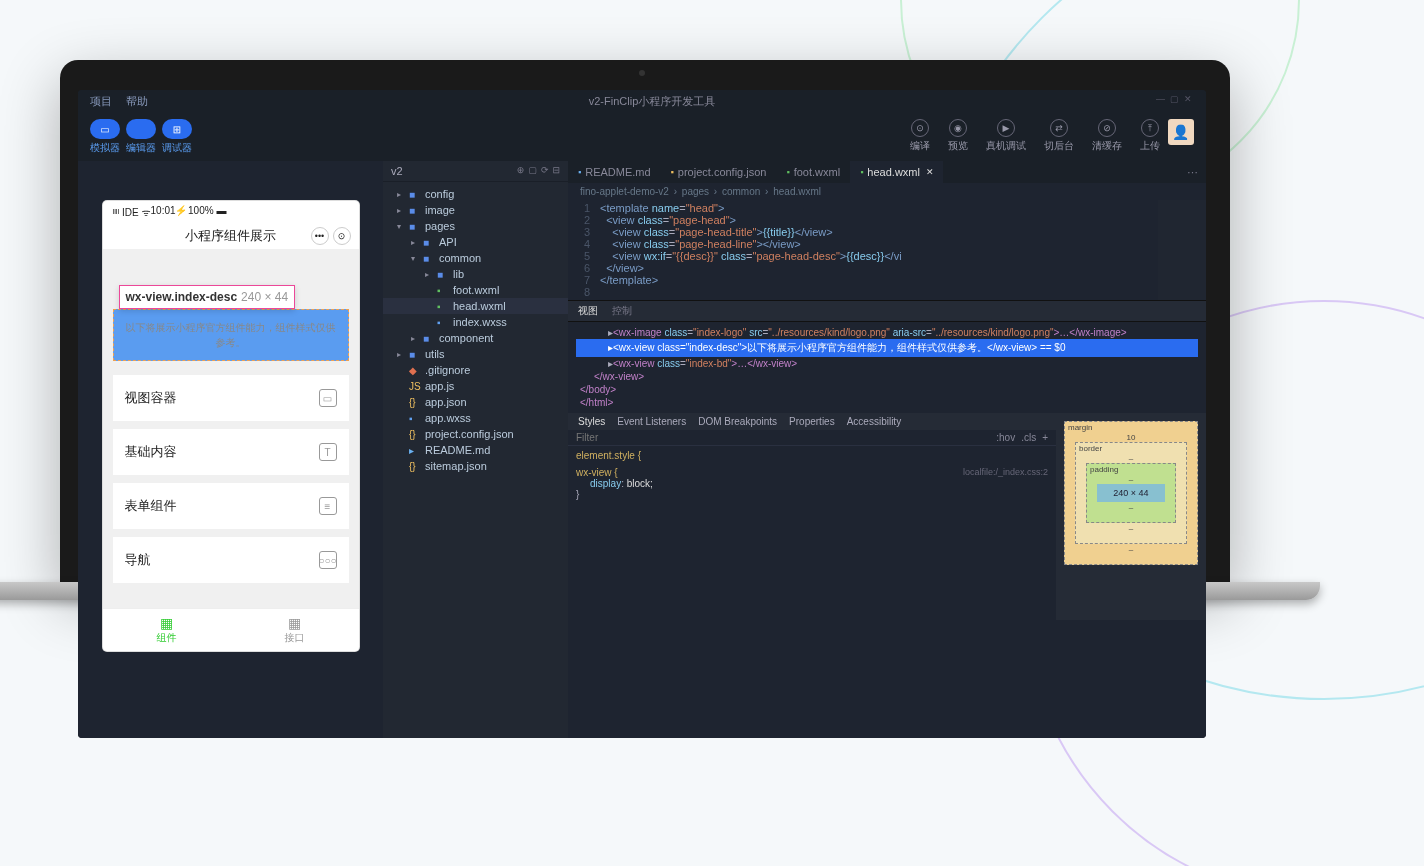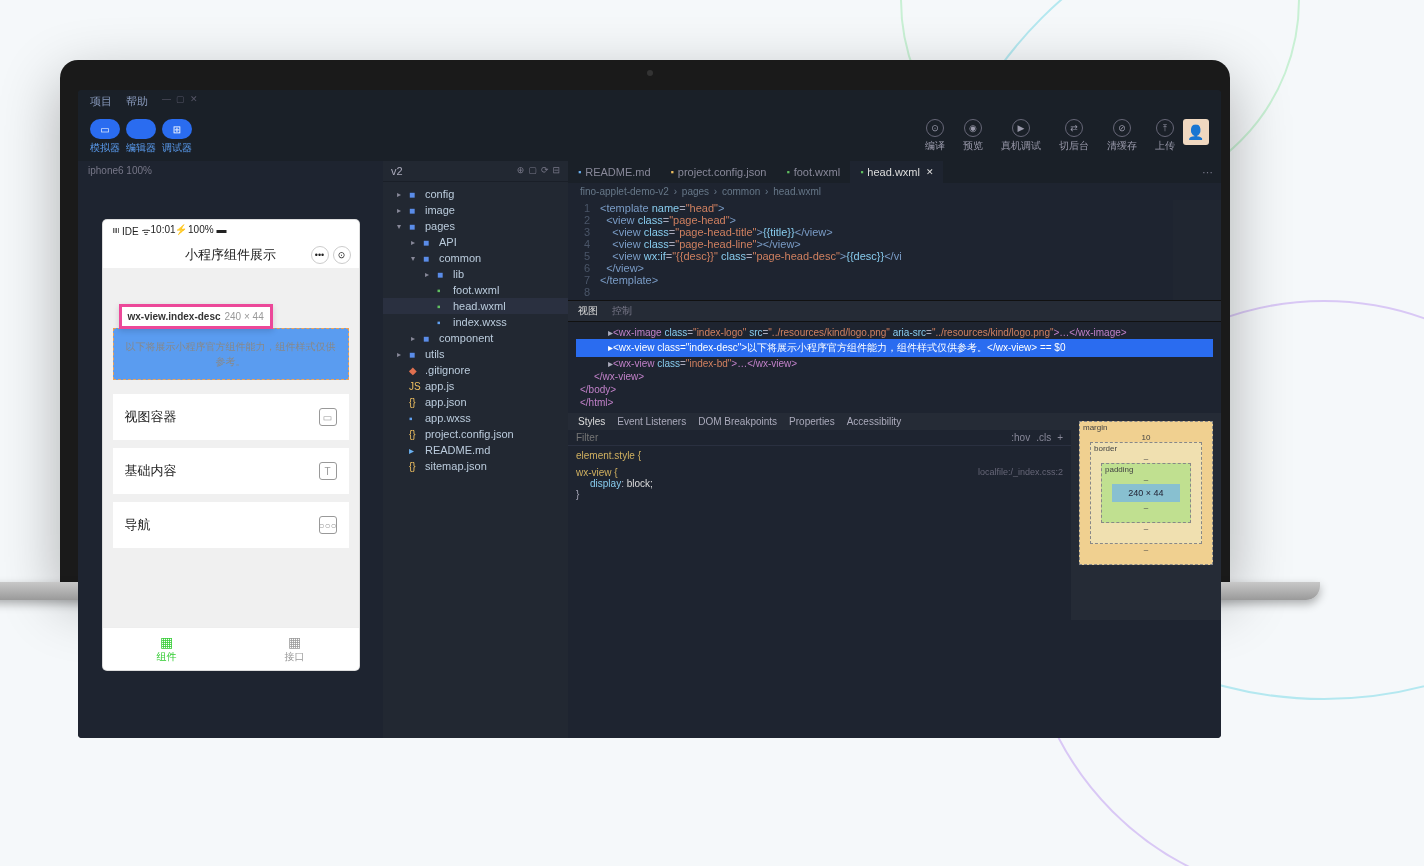--- a/index.html
+++ b/index.html
@@ -1,18 +1,18 @@
 <!DOCTYPE html>
 <html><head>
 <meta charset="utf-8">
 <style>
 * { margin: 0; padding: 0; box-sizing: border-box; font-family: -apple-system, "Segoe UI", sans-serif; }
 body { background: #f5f8fa; width: 1424px; height: 866px; overflow: hidden; position: relative; }
 .laptop-frame { position: absolute; left: 60px; top: 60px; width: 1170px; height: 740px; }
-.laptop-bezel { background: #1a1a1a; border-radius: 18px 18px 0 0; padding: 30px 9px 0 18px; height: 522px; box-shadow: 0 20px 60px rgba(0,0,0,0.3); }
+.laptop-bezel { background: #1a1a1a; border-radius: 18px 18px 0 0; padding: 30px 24px 0 18px; height: 522px; box-shadow: 0 20px 60px rgba(0,0,0,0.3); }
 .laptop-camera { width: 6px; height: 6px; border-radius: 50%; background: #333; margin: -20px auto 14px; }
 .laptop-base { height: 18px; background: linear-gradient(#c8c8c8,#9a9a9a); border-radius: 0 0 14px 14px; margin: 0 -90px; box-shadow: 0 4px 10px rgba(0,0,0,0.3); }
 .screen { background: #1e2430; height: 648px; border-radius: 4px; display: flex; flex-direction: column; font-size: 11px; color: #aab; overflow: hidden; }
 
 
 .curve { position: absolute; border-radius: 50%; border: 2px solid; pointer-events: none; }
 .curve1 { width: 800px; height: 800px; right: -300px; top: -100px; border-color: #b4e8f0; }
 .curve2 { width: 600px; height: 600px; right: -200px; top: 300px; border-color: #d9c8f5; }
 .curve3 { width: 400px; height: 400px; left: 900px; top: -200px; border-color: #c8f0d4; }
 
@@ -36,21 +36,21 @@
 
 
 .sim-panel { width: 305px; background: #1e2430; display: flex; flex-direction: column; }
 .sim-hdr { padding: 4px 10px; font-size: 10px; color: #778; }
 .phone { margin: 40px auto 0; width: 256px; height: 450px; background: #fff; border-radius: 4px; display: flex; flex-direction: column; color: #222; box-shadow: 0 0 0 1px #ddd; }
 .ph-status { display: flex; justify-content: flex-start; padding: 4px 10px; font-size: 10px; }
 .ph-title { display: flex; align-items: center; justify-content: center; padding: 4px 10px; font-size: 13px; position: relative; }
 .ph-title .ctl { position: absolute; right: 8px; display: flex; gap: 4px; }
 .ph-title .ctl span { width: 18px; height: 18px; border: 1px solid #ccc; border-radius: 9px; font-size: 9px; display: inline-flex; align-items: center; justify-content: center; }
 .ph-body { flex: 1; padding: 10px; background: #f0f0f0; position: relative; }
-.tooltip { position: absolute; top: 36px; left: 16px; background: #fff; border: 3px solid #ec4899; padding: 4px 6px; font-size: 10px; z-index: 2; box-shadow: 0 2px 6px rgba(0,0,0,0.15); }
+.tooltip { position: absolute; top: 36px; left: 16px; background: #fff; border: 1px solid #ec4899; padding: 4px 6px; font-size: 12px; z-index: 2; box-shadow: 0 2px 6px rgba(0,0,0,0.15); }
 .tooltip b { color: #333; font-weight: 600; }
 .tooltip .sz { color: #999; margin-left: 4px; }
 .hilite { background: #5a9cf0; border: 1px dashed #f0a050; color: #888; font-size: 10px; padding: 10px 8px; margin: 50px 0 14px; text-align: center; line-height: 1.5; }
 .row { background: #fff; display: flex; justify-content: space-between; align-items: center; padding: 14px 12px; margin-bottom: 8px; font-size: 13px; }
 .row .ic { width: 18px; height: 18px; border: 1px solid #999; border-radius: 3px; display: flex; align-items: center; justify-content: center; font-size: 10px; color: #999; }
 .ph-tabs { display: flex; border-top: 1px solid #eee; }
 .ph-tab { flex: 1; text-align: center; padding: 6px 0; font-size: 10px; color: #999; }
 .ph-tab.on { color: #3c3; }
 .ph-tab .ic { font-size: 14px; display: block; }
 
@@ -129,20 +129,21 @@
 <div class="curve curve2"></div>
 
 <div class="laptop-frame">
   <div class="laptop-bezel">
     <div class="laptop-camera"></div>
     <div class="screen">
 
       <div class="menubar">
         <span>项目</span>
         <span>帮助</span>
+        <span class="title">v2-FinClip小程序开发工具</span>
         <span class="wctl">
           <span>—</span>
           <span>▢</span>
           <span>✕</span>
         </span>
       </div>
 
       <div class="toolbar">
         <div class="mode-btns" id="mode-btns">
             <div class="mode-btn">
@@ -183,21 +184,20 @@
               <div class="ico">⤒</div>
               <div>上传</div>
             </div>
           </div>
         <div class="avatar">👤</div>
       </div>
 
       <div class="main">
 
         <div class="sim-panel">
-          <div class="sim-hdr">iphone6 100%</div>
           <div class="phone">
             <div class="ph-status">
               <span>ᴵᴵᴵᴵ IDE ᯤ</span>
               <span>10:01</span>
               <span>⚡100% ▬</span>
             </div>
             <div class="ph-title">
               <span>小程序组件展示</span>
               <span class="ctl">
                 <span>•••</span>
@@ -210,20 +210,24 @@
               </div>
               <div class="hilite">以下将展示小程序官方组件能力，组件样式仅供参考。</div>
               <div id="ph-rows">
                   <div class="row">
                     <span>视图容器</span>
                     <span class="ic">▭</span>
                   </div>
                   <div class="row">
                     <span>基础内容</span>
                     <span class="ic">T</span>
+                  </div>
+                  <div class="row">
+                    <span>表单组件</span>
+                    <span class="ic">≡</span>
                   </div>
                   <div class="row">
                     <span>导航</span>
                     <span class="ic">○○○</span>
                   </div>
                 </div>
             </div>
             <div class="ph-tabs" id="ph-tabs">
                 <div class="ph-tab on"><span class="ic">▦</span>组件</div>
                 <div class="ph-tab "><span class="ic">▦</span>接口</div>

